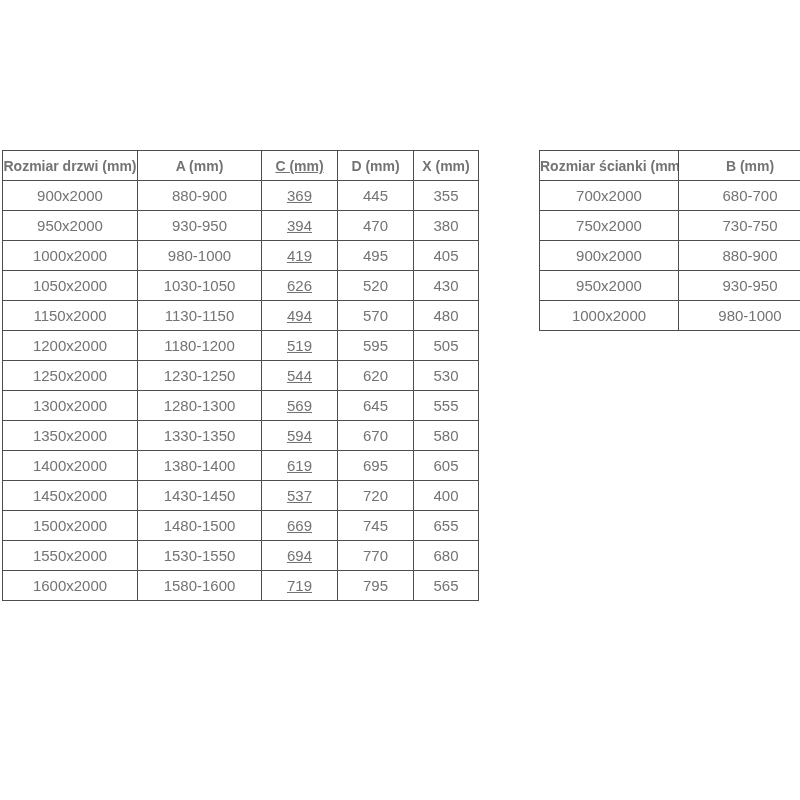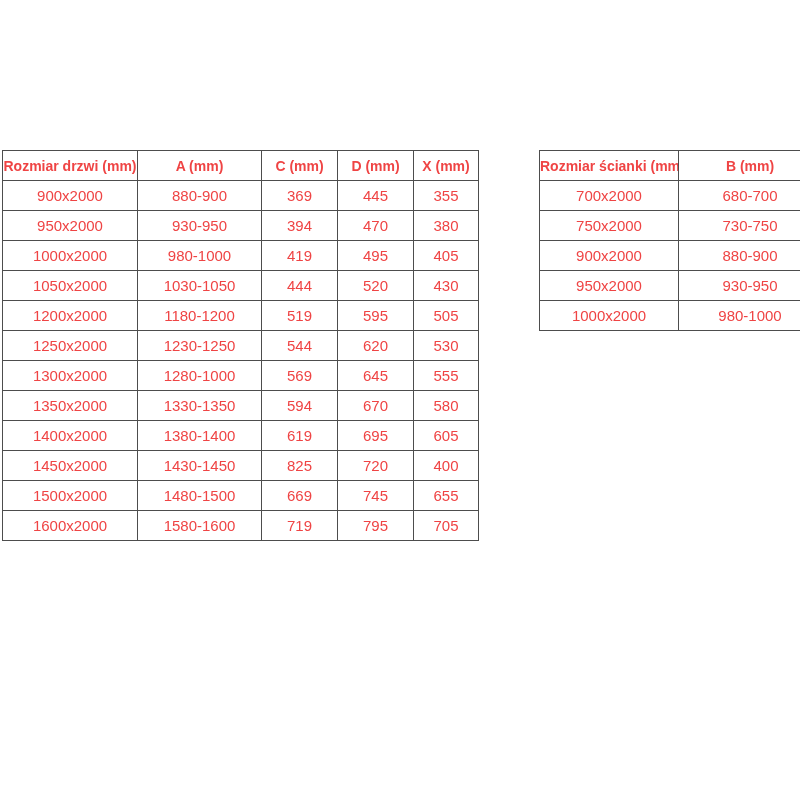--- a/index.html
+++ b/index.html
@@ -12,41 +12,41 @@
   .page {
     position: relative;
     width: 800px; height: 800px;
     background: #ffffff;
     overflow: hidden;
   }
   table.spec {
     position: absolute;
     border-collapse: collapse;
     table-layout: fixed;
-    color: #ef4444;
+    color: #737373;
     background: #ffffff;
   }
   table.spec th, table.spec td {
     border: 1px solid #4d4d4d;
     text-align: center;
     vertical-align: middle;
     height: 30px;
     padding: 0;
     font-size: 15px;
     white-space: nowrap;
     overflow: hidden;
   }
   table.spec th {
     font-weight: bold;
     font-size: 14px;
   }
   #doors-table { left: 2px; top: 150px; width: 476px; }
   #doors-table th:nth-child(1), #doors-table td:nth-child(1) { width: 135px; }
   #doors-table th:nth-child(2), #doors-table td:nth-child(2) { width: 124px; }
-  #doors-table th:nth-child(3), #doors-table td:nth-child(3) { width: 76px; }
+  #doors-table th:nth-child(3), #doors-table td:nth-child(3) { width: 76px; text-decoration: underline; }
   #doors-table th:nth-child(4), #doors-table td:nth-child(4) { width: 76px; }
   #doors-table th:nth-child(5), #doors-table td:nth-child(5) { width: 65px; }
 
   #wall-table { left: 539px; top: 150px; width: 261px; }
   #wall-table th:nth-child(1), #wall-table td:nth-child(1) { width: 139px; }
   #wall-table th:nth-child(2), #wall-table td:nth-child(2) { width: 143px; }
 </style>
 </head>
 <body>
 
@@ -79,41 +79,48 @@
         <tr>
           <td>1000x2000</td>
           <td>980-1000</td>
           <td>419</td>
           <td>495</td>
           <td>405</td>
         </tr>
         <tr>
           <td>1050x2000</td>
           <td>1030-1050</td>
-          <td>444</td>
+          <td>626</td>
           <td>520</td>
           <td>430</td>
+        </tr>
+        <tr>
+          <td>1150x2000</td>
+          <td>1130-1150</td>
+          <td>494</td>
+          <td>570</td>
+          <td>480</td>
         </tr>
         <tr>
           <td>1200x2000</td>
           <td>1180-1200</td>
           <td>519</td>
           <td>595</td>
           <td>505</td>
         </tr>
         <tr>
           <td>1250x2000</td>
           <td>1230-1250</td>
           <td>544</td>
           <td>620</td>
           <td>530</td>
         </tr>
         <tr>
           <td>1300x2000</td>
-          <td>1280-1000</td>
+          <td>1280-1300</td>
           <td>569</td>
           <td>645</td>
           <td>555</td>
         </tr>
         <tr>
           <td>1350x2000</td>
           <td>1330-1350</td>
           <td>594</td>
           <td>670</td>
           <td>580</td>
@@ -121,37 +128,44 @@
         <tr>
           <td>1400x2000</td>
           <td>1380-1400</td>
           <td>619</td>
           <td>695</td>
           <td>605</td>
         </tr>
         <tr>
           <td>1450x2000</td>
           <td>1430-1450</td>
-          <td>825</td>
+          <td>537</td>
           <td>720</td>
           <td>400</td>
         </tr>
         <tr>
           <td>1500x2000</td>
           <td>1480-1500</td>
           <td>669</td>
           <td>745</td>
           <td>655</td>
         </tr>
         <tr>
+          <td>1550x2000</td>
+          <td>1530-1550</td>
+          <td>694</td>
+          <td>770</td>
+          <td>680</td>
+        </tr>
+        <tr>
           <td>1600x2000</td>
           <td>1580-1600</td>
           <td>719</td>
           <td>795</td>
-          <td>705</td>
+          <td>565</td>
         </tr>
       </tbody>
     </table>
 
   <table id="wall-table" class="spec">
       <thead>
         <tr>
           <th>Rozmiar ścianki (mm)</th>
           <th>B (mm)</th>
         </tr>

